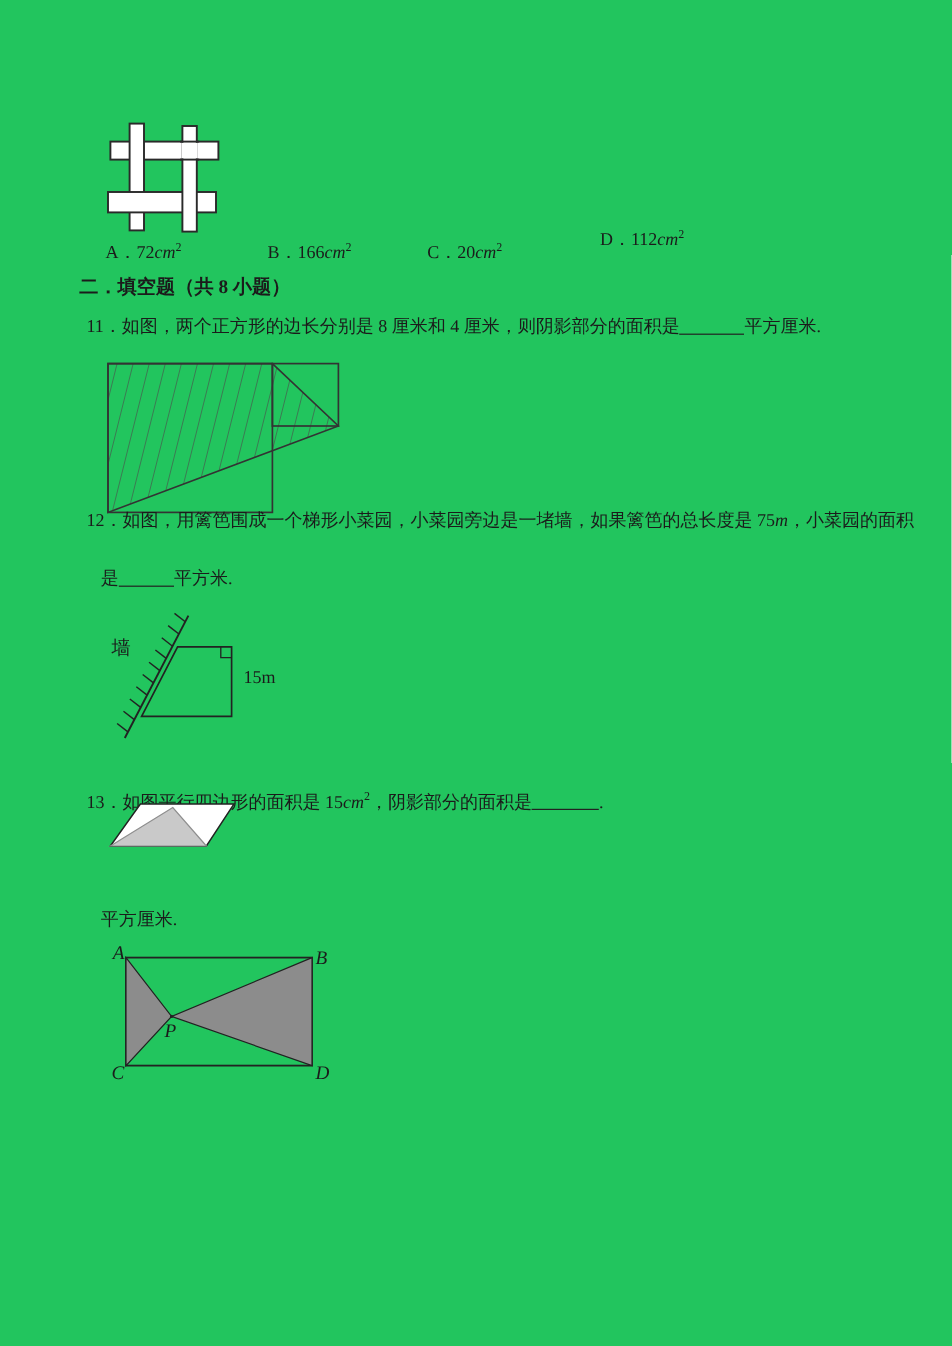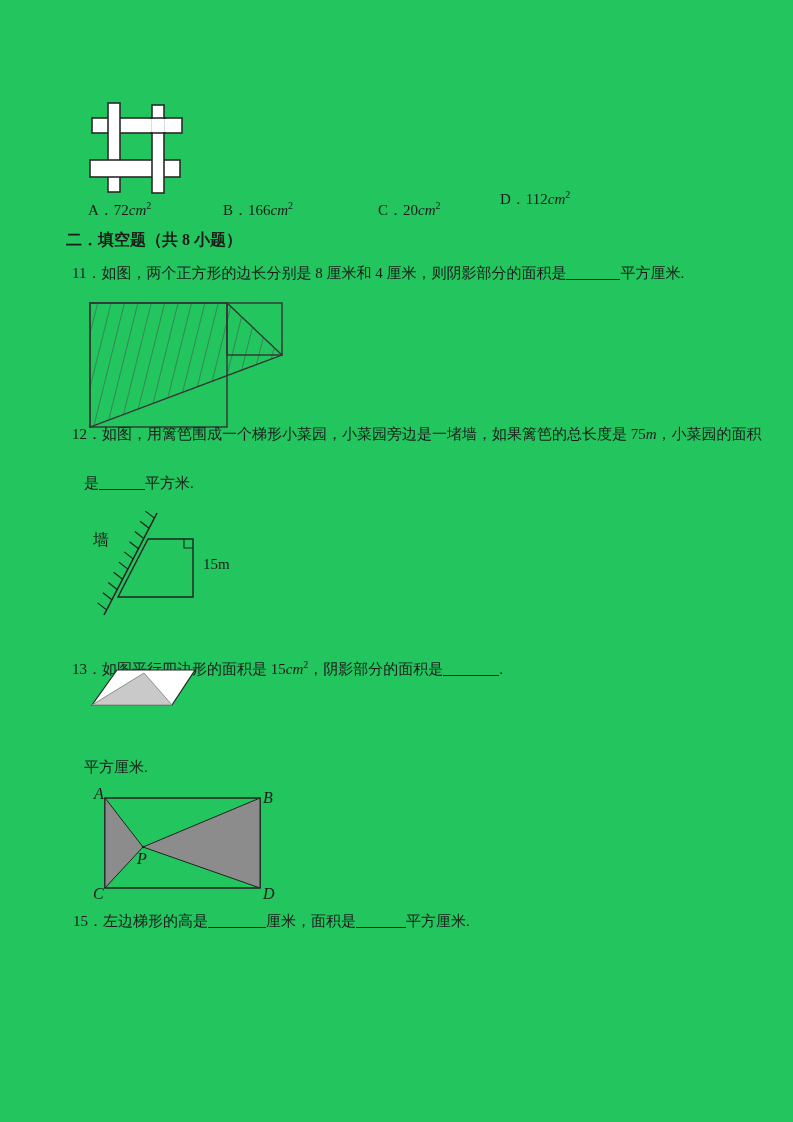--- a/index.html
+++ b/index.html
@@ -34,21 +34,21 @@
       <line x1="65" y1="38" x2="81" y2="38"></line>
     </g>
   </svg>
 
   <div class="opt" style="left:88px;top:201px">
     <span>A．</span><span>72</span><i class="var">cm</i><sup>2</sup>
   </div>
   <div class="opt" style="left:223px;top:201px">
     <span>B．</span><span>166</span><i class="var">cm</i><sup>2</sup>
   </div>
-  <div class="opt" style="left:378px;top:201px">
+  <div class="opt" style="left:356px;top:201px">
     <span>C．</span><span>20</span><i class="var">cm</i><sup>2</sup>
   </div>
   <div class="opt" style="left:500px;top:190px">
     <span>D．</span><span>112</span><i class="var">cm</i><sup>2</sup>
   </div>
 
   <div class="line bold" style="left:66px;top:230px">二．填空题（共 8 小题）</div>
 
   <div class="line" style="left:72px;top:263px">
     <span>11．如图，两个正方形的边长分别是 8 厘米和 4 厘米，则阴影部分的面积是</span><span class="blank w54"></span><span>平方厘米.</span>
@@ -108,17 +108,14 @@
     <polygon points="17,15 55,64 17,105" fill="#8c8c8c" stroke="#222" stroke-width="1"></polygon>
     <polygon points="172,15 55,64 172,105" fill="#8c8c8c" stroke="#222" stroke-width="1"></polygon>
     <circle cx="55" cy="64" r="1.3" fill="#222"></circle>
     <text x="6" y="16" font-size="16" font-style="italic">A</text>
     <text x="175" y="20" font-size="16" font-style="italic">B</text>
     <text x="5" y="116" font-size="16" font-style="italic">C</text>
     <text x="175" y="116" font-size="16" font-style="italic">D</text>
     <text x="49" y="81" font-size="16" font-style="italic">P</text>
   </svg>
 
-  <div class="line" style="left:73px;top:911px">
-    <span>15．左边梯形的高是</span><span class="blank w58"></span><span>厘米，面积是</span><span class="blank w50"></span><span>平方厘米.</span>
-  </div>
 
 </div>
 
 </body></html>

